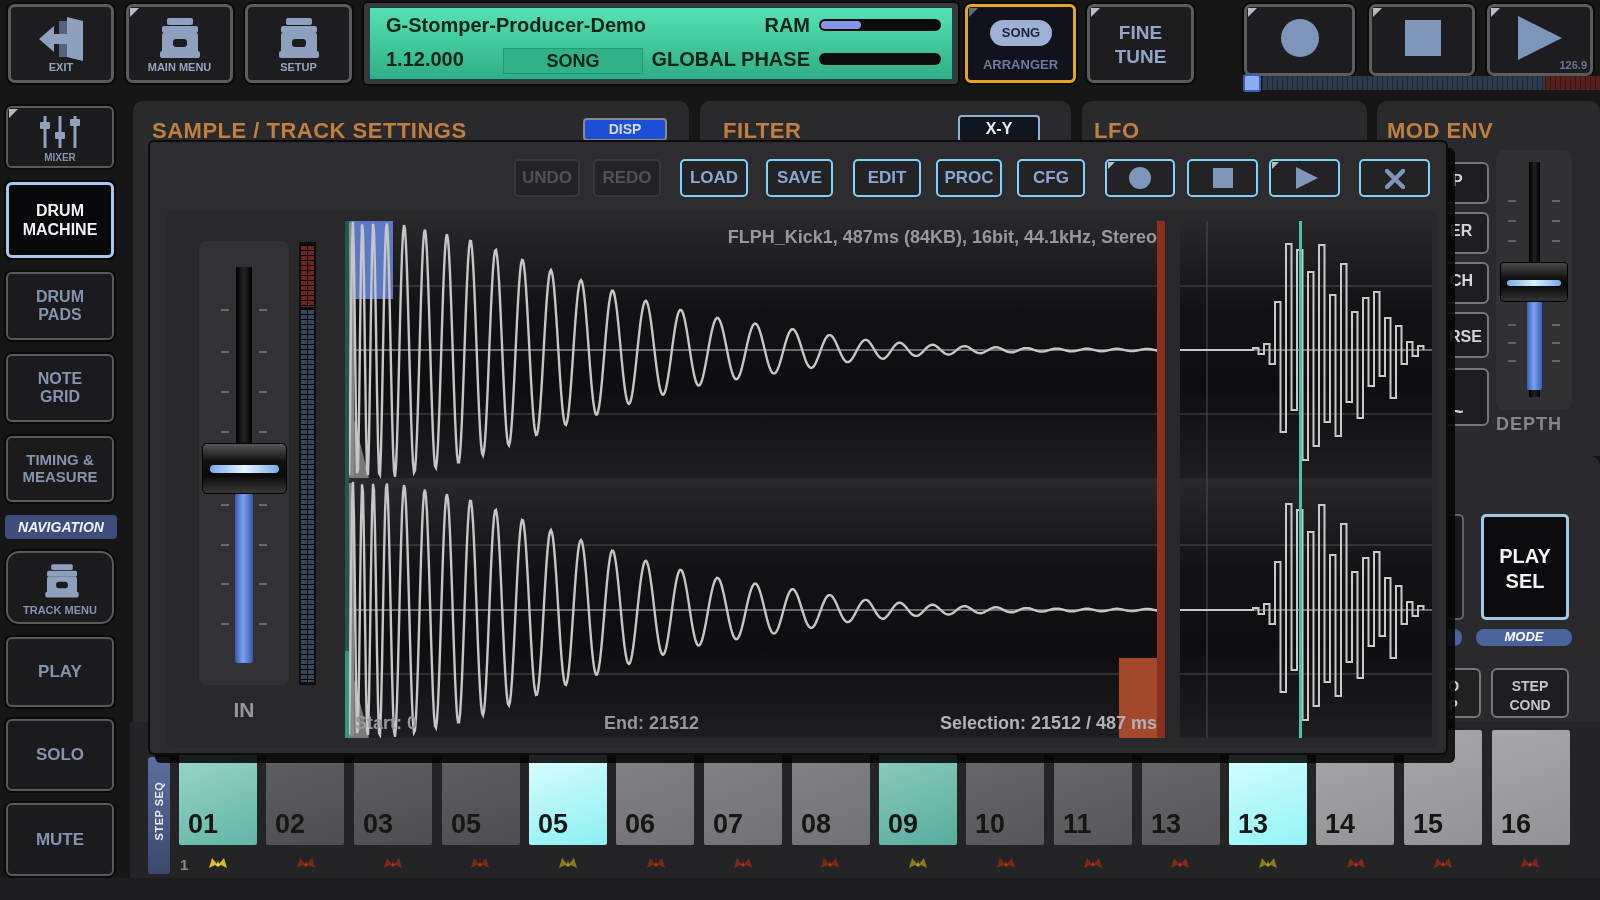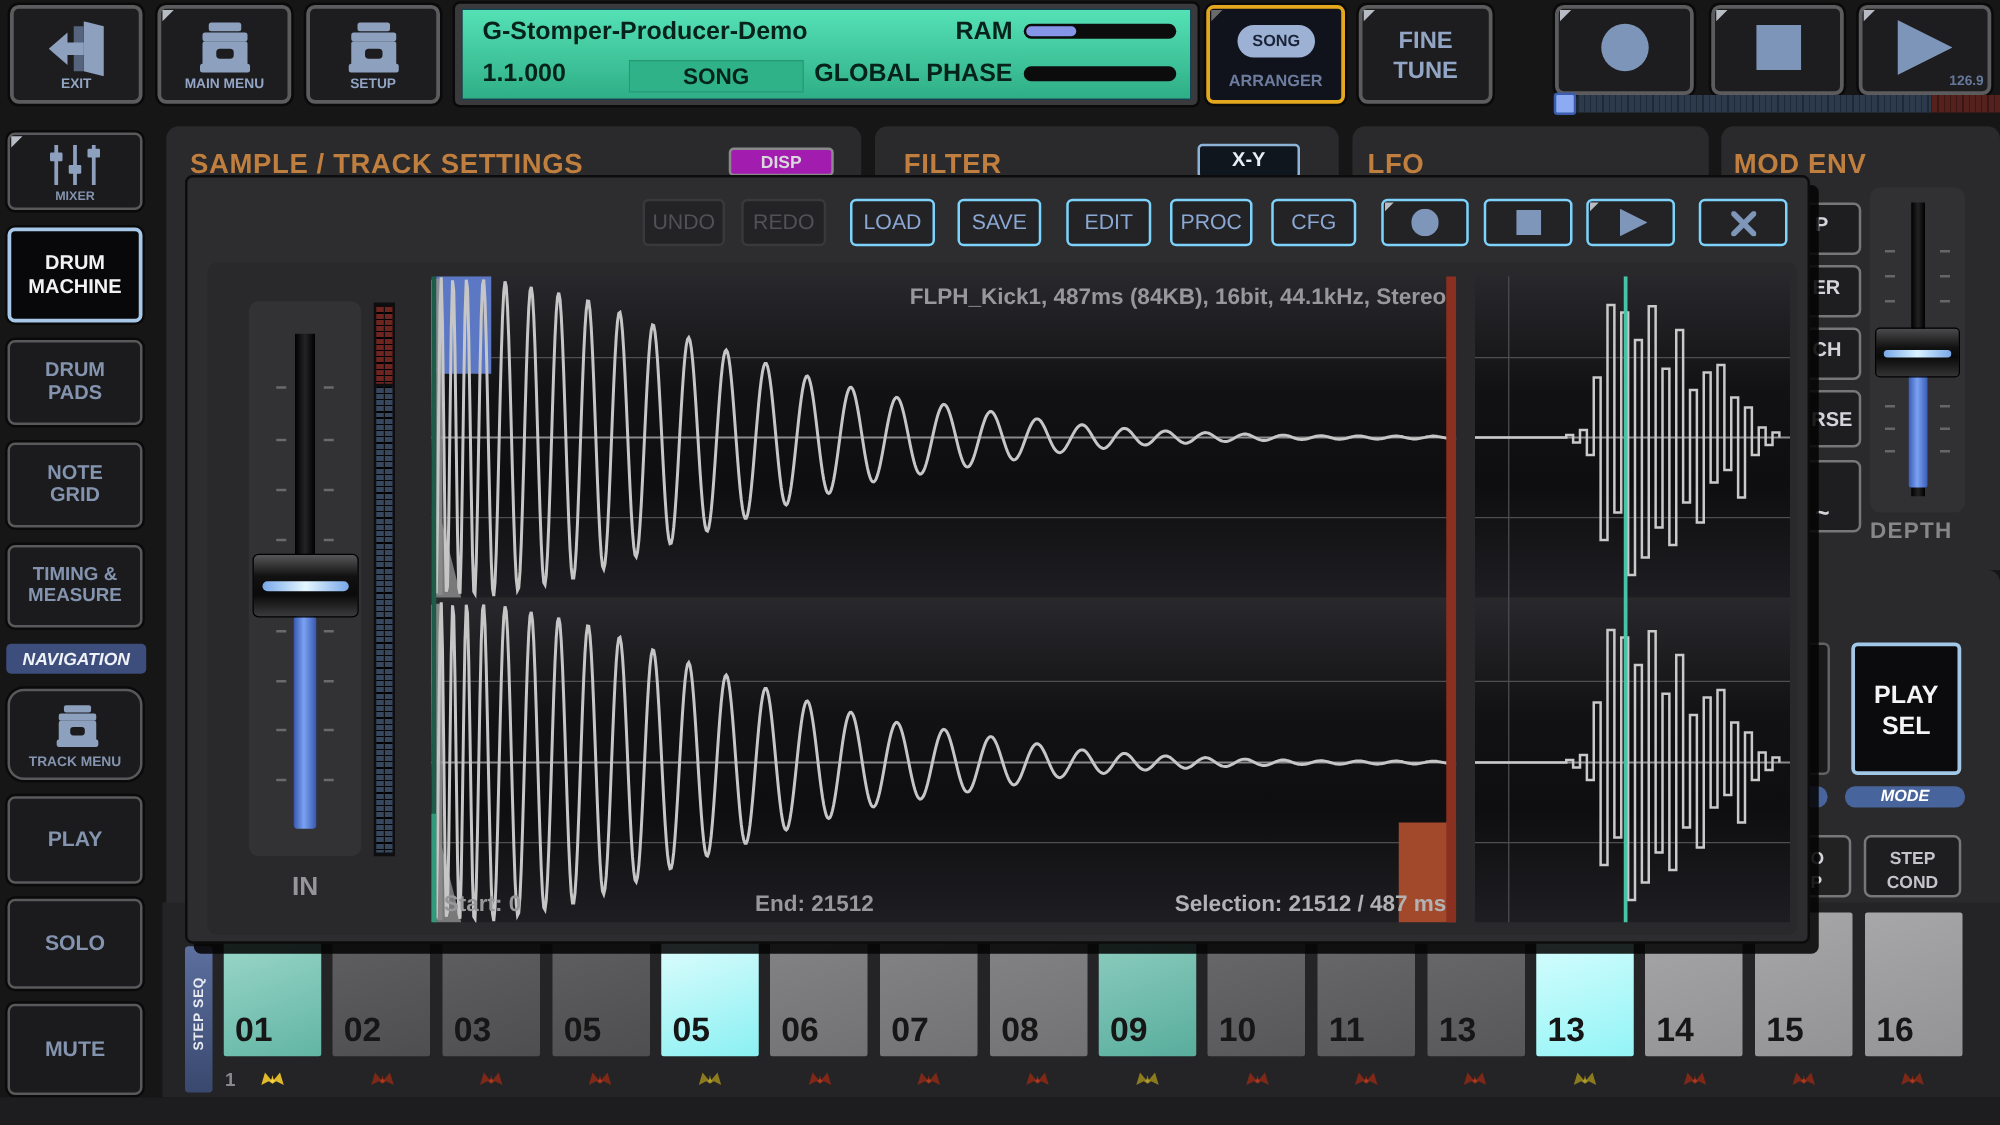--- a/index.html
+++ b/index.html
@@ -2,21 +2,21 @@
 <html><head><meta charset="utf-8"><style>
 * { margin:0; padding:0; box-sizing:border-box; }
 html,body { width:1600px; height:900px; overflow:hidden; background:#131313; }
 #scr { position:absolute; top:0; left:0; width:1600px; height:900px; background:#161616;
   font-family:"Liberation Sans", sans-serif; }
 .abs { position:absolute; }
 .btn { position:absolute; background:#1d1d1f; border:3px solid #5c5c5e; border-radius:7px;
   box-shadow:0 0 0 2px #0a0a0a; color:#93a5c4; font-weight:bold; text-align:center; }
 .fold { position:absolute; top:1px; left:1px; width:0; height:0; border-top:9px solid #b8bcc4; border-right:9px solid transparent; }
 .dbtn { position:absolute; background:#232325; border:2px solid #7dd3fc; border-radius:5px;
-  color:#8ba8d4; font-weight:normal; font-size:17px; text-align:center; }
+  color:#8ba8d4; font-weight:bold; font-size:17px; text-align:center; }
 .panel { position:absolute; background:#2a2a2c; border-radius:10px 10px 0 0; }
 .plab { position:absolute; top:17px; color:#c07f3e; font-weight:bold; font-size:22px; letter-spacing:0.5px;}
 .rbtn { position:absolute; background:#1e1e20; border:2px solid #77777a; border-radius:6px;
   color:#d4d4da; font-weight:bold; font-size:15px; text-align:center; }
 .cell { position:absolute; top:730px; width:78px; height:115px; border-radius:2px; }
 .cell span { position:absolute; left:9px; bottom:5px; font-size:27px; font-weight:bold; color:#161616; }
 .sicon { position:absolute; top:856px; }
 .sideb { position:absolute; left:6px; width:108px; background:#1b1b1d; border:2px solid #59595b;
   border-radius:6px; box-shadow:0 0 0 2px #0a0a0a; color:#8494af; font-weight:bold; font-size:16px;
   text-align:center; line-height:1.15; }
@@ -51,21 +51,21 @@
     <rect x="6" y="18" width="36" height="24" rx="2" fill="#8da1bf"></rect>
     <rect x="4" y="36" width="40" height="7" rx="2" fill="#8da1bf"></rect>
     <rect x="17" y="24" width="14" height="8" rx="3" fill="#1d1d1f"></rect>
   </svg>
   <div class="abs" style="left:0;right:0;bottom:7px;font-size:11px;">SETUP</div>
 </div>
 
 <div class="abs" style="left:364px;top:3px;width:594px;height:81px;background:#3a3a3c;border-radius:4px;box-shadow:0 0 0 2px #0a0a0a;">
   <div class="abs" style="left:5px;top:4px;right:5px;bottom:4px;background:linear-gradient(#55e1b5,#2fae86);border:1px solid #145;">
     <div class="abs" style="left:16px;top:6px;font-size:20px;font-weight:bold;color:#06231a;">G-Stomper-Producer-Demo</div>
-    <div class="abs" style="left:16px;top:40px;font-size:20px;font-weight:bold;color:#06231a;">1.1.000</div>
+    <div class="abs" style="left:16px;top:40px;font-size:20px;font-weight:bold;color:#06231a;">1.12.000</div>
     <div class="abs" style="left:133px;top:40px;width:140px;height:26px;background:#2fb287;box-shadow:inset 0 0 0 1px #279972;text-align:center;font-size:18px;font-weight:bold;color:#06231a;line-height:26px;">SONG</div>
     <div class="abs" style="left:365px;top:6px;width:75px;font-size:20px;font-weight:bold;color:#06231a;text-align:right;">RAM</div>
     <div class="abs" style="left:449px;top:11px;width:122px;height:12px;background:#0c0c0c;border-radius:6px;">
       <div class="abs" style="left:2px;top:2px;width:40px;height:8px;background:#8595e8;border-radius:4px;"></div>
         </div>
     <div class="abs" style="left:250px;top:40px;width:190px;font-size:20px;font-weight:bold;color:#06231a;text-align:right;white-space:nowrap;">GLOBAL PHASE</div>
     <div class="abs" style="left:449px;top:45px;width:122px;height:12px;background:#0c0c0c;border-radius:6px;"></div>
   </div>
 </div>
 
@@ -134,21 +134,21 @@
     <rect x="17" y="24" width="14" height="8" rx="3" fill="#1b1b1d"></rect>
   </svg>
   <div class="abs" style="left:0;right:0;bottom:5px;font-size:11px;">TRACK MENU</div>
 </div>
 <div class="sideb" style="top:637px;height:70px;line-height:66px;font-size:17px;">PLAY</div>
 <div class="sideb" style="top:803px;height:73px;line-height:69px;font-size:17px;">MUTE</div>
 <div class="sideb" style="top:719px;height:72px;line-height:68px;font-size:17px;">SOLO</div>
 
 <div class="panel" style="left:133px;top:101px;width:556px;height:640px;">
   <div class="plab" style="left:19px;">SAMPLE / TRACK SETTINGS</div>
-  <div class="abs" style="left:450px;top:17px;width:84px;height:23px;background:#a21caf;border:2px solid #8a8a8c;border-radius:4px;text-align:center;font-weight:bold;font-size:14px;color:#d8d8dc;line-height:19px;">DISP</div>
+  <div class="abs" style="left:450px;top:17px;width:84px;height:23px;background:#1d4ed8;border:2px solid #8a8a8c;border-radius:4px;text-align:center;font-weight:bold;font-size:14px;color:#d8d8dc;line-height:19px;">DISP</div>
 </div>
 <div class="panel" style="left:700px;top:101px;width:371px;height:640px;">
   <div class="plab" style="left:23px;">FILTER</div>
   <div class="abs" style="left:258px;top:14px;width:82px;height:28px;background:#10161e;border:2px solid #8db4d8;border-radius:4px;text-align:center;font-weight:bold;font-size:16px;color:#e8eef4;line-height:24px;">X-Y</div>
 </div>
 <div class="panel" style="left:1082px;top:101px;width:285px;height:640px;">
   <div class="plab" style="left:12px;">LFO</div>
 </div>
 <div class="panel" style="left:1377px;top:101px;width:223px;height:355px;">
   <div class="plab" style="left:10px;">MOD ENV</div>

